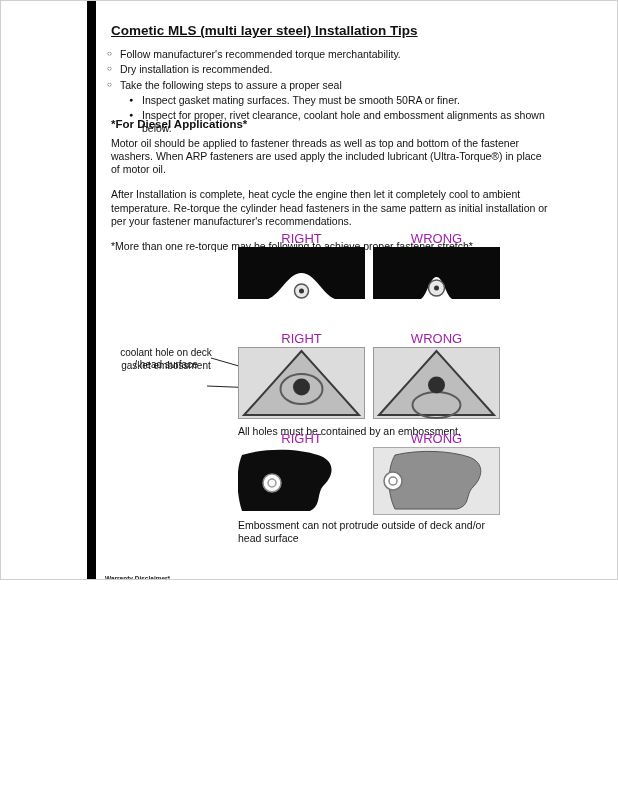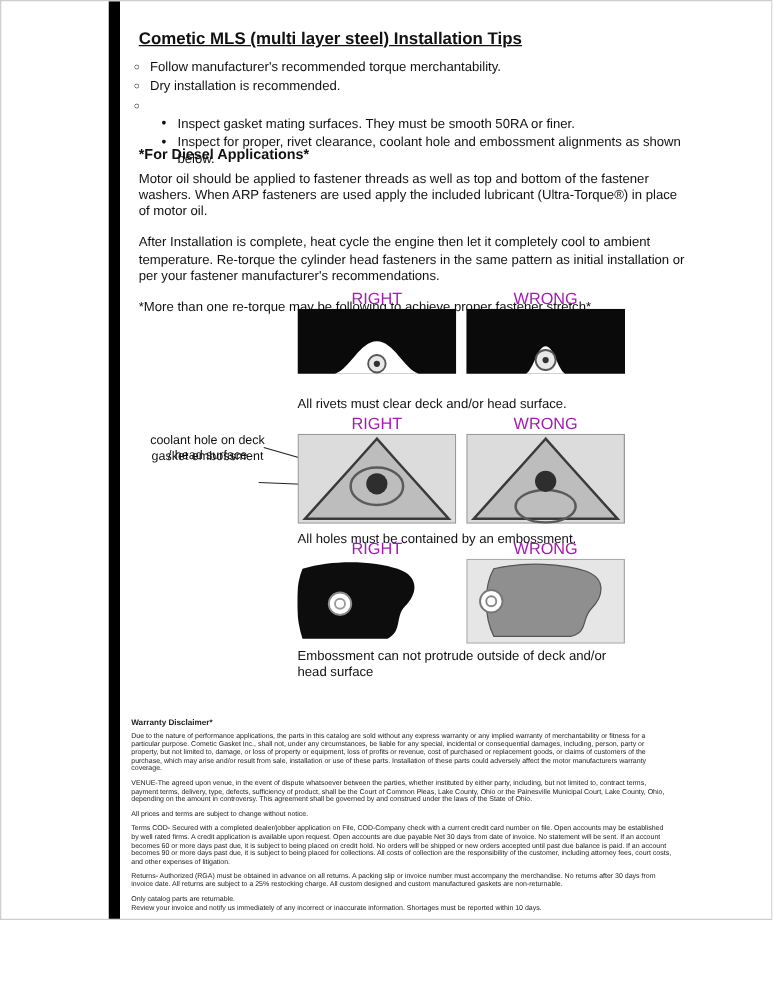--- a/index.html
+++ b/index.html
@@ -1,16 +1,16 @@
 <!DOCTYPE html>
 <html><head>
 <meta charset="utf-8">
 <style>
   html,body{margin:0;padding:0;background:#fff;}
-  .page{position:relative;width:618px;height:736px;background:#ffffff;
+  .page{position:relative;width:618px;height:580px;background:#ffffff;
         font-family:"Liberation Sans",sans-serif;color:#111;overflow:hidden;
         border:1px solid #cfcfcf;box-sizing:border-box;}
   .spine{position:absolute;left:86px;top:0;width:9px;height:800px;background:#000;}
 
   .title{position:absolute;left:110px;top:22px;margin:0;font-size:13.5px;font-weight:bold;
          text-decoration:underline;}
 
   .tips{position:absolute;left:106px;top:47px;width:445px;font-size:10.5px;line-height:1.22;}
   .tip{display:flex;margin-bottom:2.5px;}
   .tip .glyph{flex:0 0 13px;width:13px;font-size:8px;line-height:12px;}
@@ -61,20 +61,21 @@
     <div class="tip">
       <span class="glyph">○</span>
       <span>Follow manufacturer's recommended torque merchantability.</span>
     </div>
     <div class="tip">
       <span class="glyph">○</span>
       <span>Dry installation is recommended.</span>
     </div>
     <div class="tip">
       <span class="glyph">○</span>
+      <span>Take the following steps to assure a proper seal</span>
     </div>
     <div class="tip sub">
       <span class="glyph">●</span>
       <span>Inspect gasket mating surfaces.  They must be smooth 50RA or finer.</span>
     </div>
     <div class="tip sub">
       <span class="glyph">●</span>
       <span>Inspect for proper, rivet clearance, coolant hole and embossment alignments as shown below.</span>
     </div>
   </div>
@@ -98,21 +99,20 @@
     </svg>
   </div>
   <div class="dg-img img-r1-wrong">
     <svg viewBox="0 0 127 66">
       <rect x="0" y="0" width="127" height="52" fill="#0a0a0a"></rect>
       <path d="M48,52 C54,48 57,30 63.5,30 C70,30 73,48 79,52 Z" fill="#ffffff"></path>
       <circle cx="63.5" cy="41" r="8" fill="#e8e8e8" stroke="#555" stroke-width="1.5"></circle>
       <circle cx="63.5" cy="41" r="2.5" fill="#333"></circle>
     </svg>
   </div>
-  <div class="caption cap-1">All rivets must clear deck and/or head surface.</div>
 
   <div class="dg-label lbl-right-2">RIGHT</div>
   <div class="dg-label lbl-wrong-2">WRONG</div>
   <div class="ann ann-coolant">coolant hole on deck / head surface</div>
   <div class="ann ann-emboss">gasket embossment</div>
   <svg class="leaders" viewBox="0 0 100 40">
     <line x1="12" y1="5" x2="99" y2="30" stroke="#222" stroke-width="1"></line>
     <line x1="8" y1="33" x2="82" y2="36" stroke="#222" stroke-width="1"></line>
   </svg>
   <div class="dg-img img-r2-right">

